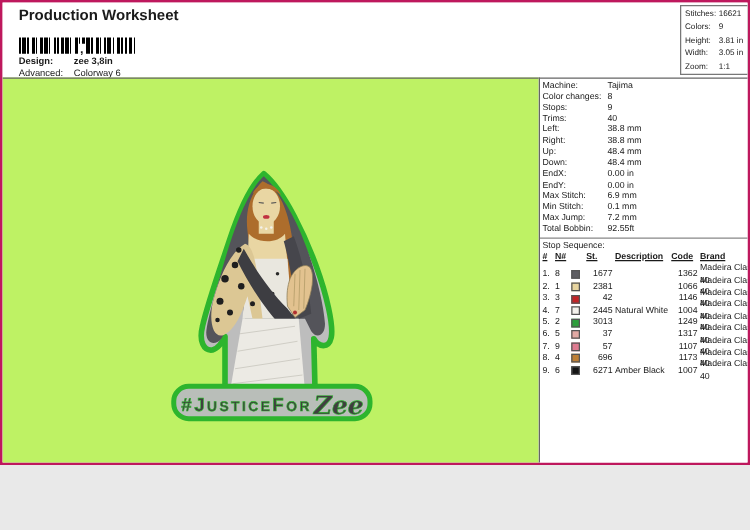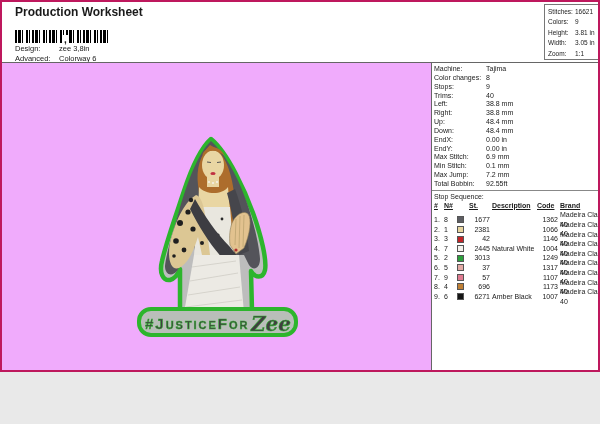--- a/index.html
+++ b/index.html
@@ -26,21 +26,21 @@
   
   .statsbox{
     position:absolute;right:3px;top:2px;width:55px;height:56px;
     border:1px solid #777;background:#fff;padding:2px 2px 0 3px;font-size:6.5px;
   }
   .statsbox .srow{display:flex;height:10.4px;line-height:10px;}
   .statsbox .sl{width:27px;}
   
   .canvas{
     position:absolute;left:0;top:60px;width:429px;height:349px;
-    background:#f0abfc;border-top:1px solid #666;
+    background:#bef264;border-top:1px solid #666;
   }
   .design-svg{position:absolute;left:130px;top:40px;}
   
   .rpanel{
     position:absolute;left:429px;top:60px;width:171px;height:349px;
     background:#fff;border-left:1px solid #666;border-top:1px solid #666;
     font-size:7px;
   }
   .mi{padding:2px 0 0 2px;}
   .mi .mrow{display:flex;height:8.85px;line-height:8.6px;}
@@ -65,21 +65,21 @@
 </style>
 </head>
 <body>
 
 <div class="page">
 
   <div class="header">
     <div class="title">Production Worksheet</div>
     <div class="barcode"></div>
     <div class="barcode-comma">,</div>
-    <div class="meta-row" style="top:42px;">
+    <div class="meta-row" style="top:42px;font-weight:bold;">
       <span class="lbl">Design:</span><span>zee 3,8in</span>
     </div>
     <div class="meta-row" style="top:51.5px;">
       <span class="lbl">Advanced:</span><span>Colorway 6</span>
     </div>
 
     <div class="statsbox">
       <div class="srow">
           <span class="sl">Stitches:</span>
           <span>16621</span>

